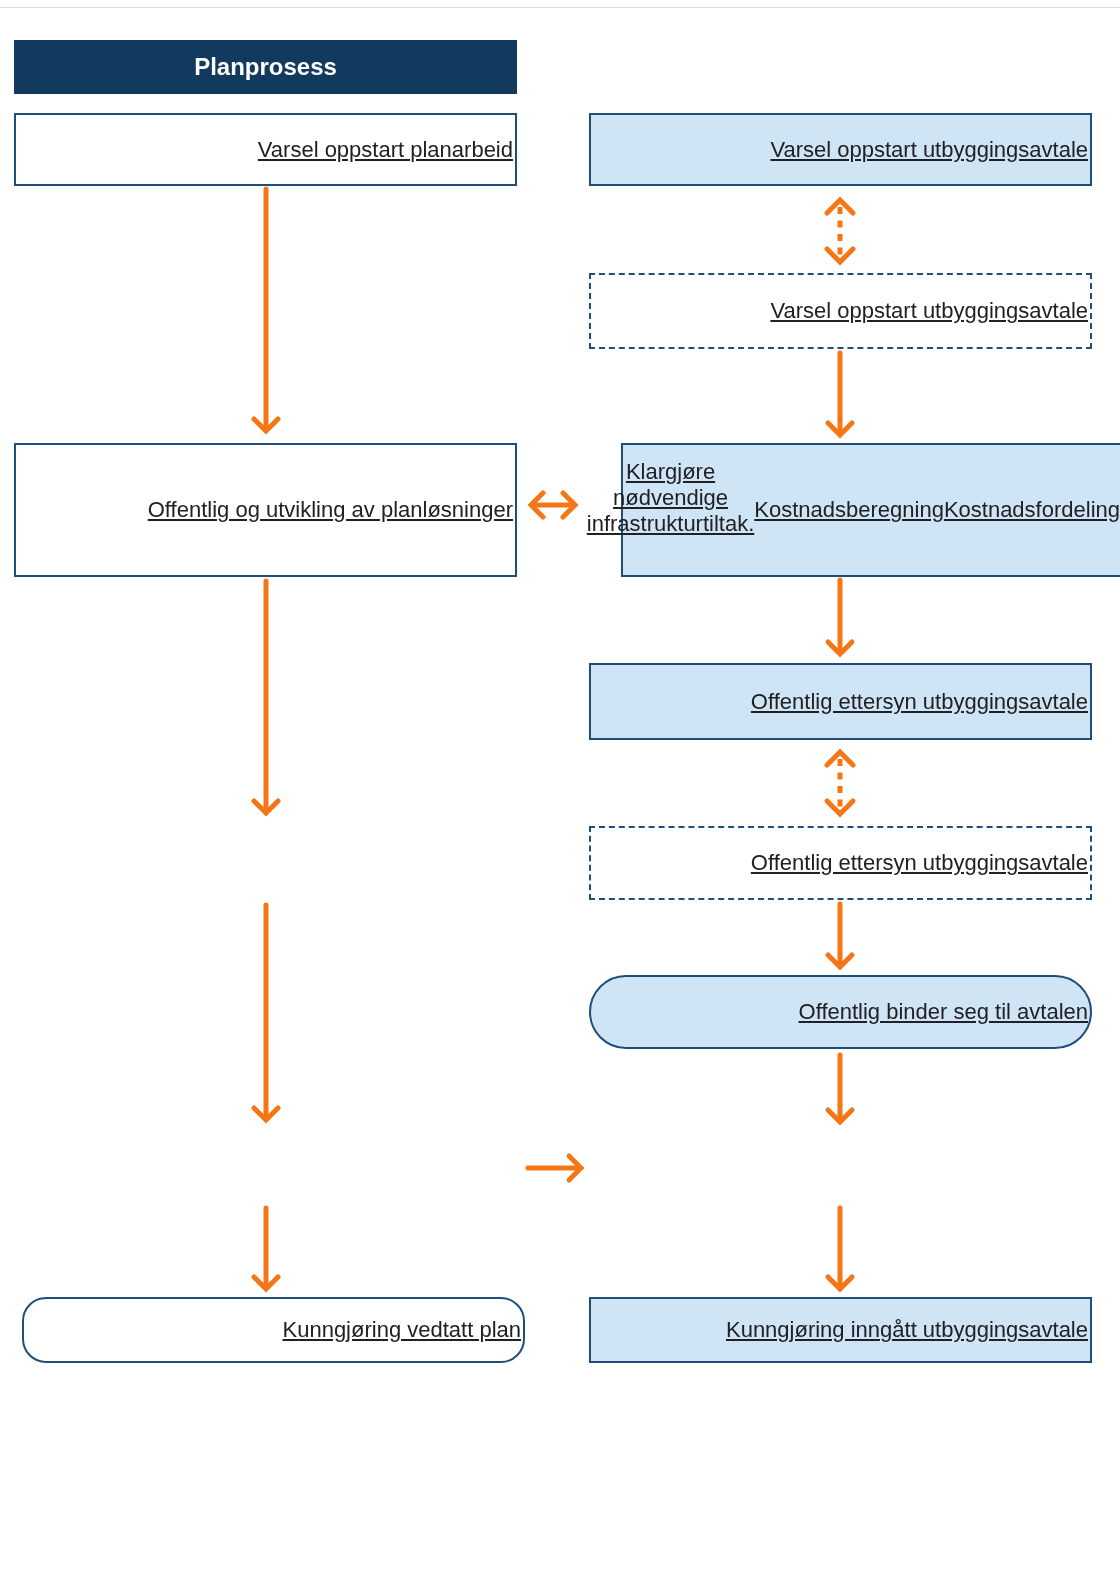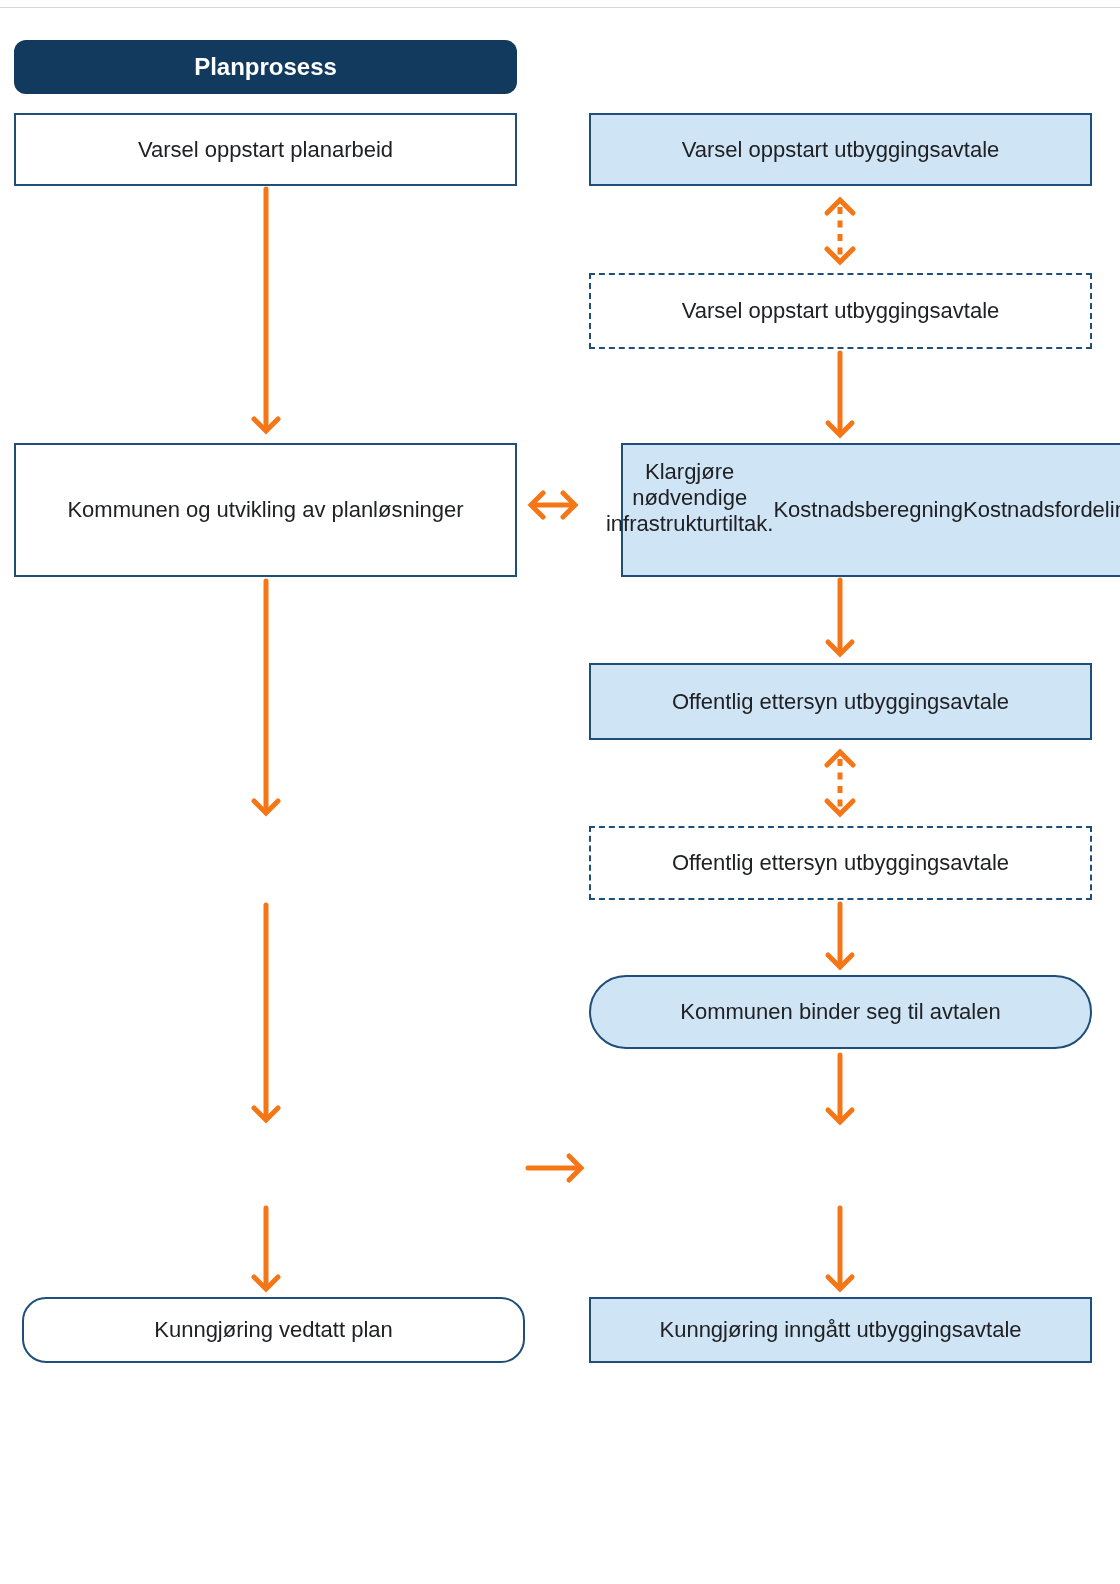--- a/index.html
+++ b/index.html
@@ -14,26 +14,26 @@
   html,body{margin:0;padding:0;background:#fff;}
   .canvas{
     position:relative;width:1120px;height:1584px;background:var(--white);
     font-family:"Liberation Sans", sans-serif;color:var(--text);
     overflow:hidden;
   }
   .topline{position:absolute;left:0;top:7px;width:1120px;height:1px;background:var(--hairline);}
   .hdr{
     position:absolute;background:var(--navy);color:#fff;
     display:flex;align-items:center;justify-content:center;
-    font-size:24px;font-weight:bold;box-sizing:border-box;border-radius:12px;
+    font-size:24px;font-weight:bold;box-sizing:border-box;
   }
   .box{
     position:absolute;box-sizing:border-box;border:2px solid var(--border);
-    display:flex;align-items:center;justify-content:center;
-    font-size:22px;text-align:center;line-height:26px;padding:4px 10px;
+    display:flex;align-items:center;justify-content:flex-end;
+    font-size:22px;text-align:center;line-height:26px;padding:4px 2px;text-decoration:underline;
   }
   .white{background:var(--white);}
   .blue{background:var(--lightblue);}
   .dashedbox{border:2px dashed var(--border);background:var(--white);}
   .pill{border-radius:37px;}
   .multi{flex-direction:row;margin-left:32px;}
   .multi .gap{margin-bottom:24px;}
   svg.arrow{position:absolute;overflow:visible;}
   svg.arrow line, svg.arrow polyline{
     stroke:var(--orange);stroke-width:5;fill:none;
@@ -50,21 +50,21 @@
 
   <div class="hdr" style="left:14px;top:40px;width:503px;height:54px;">
     <span>Planprosess</span>
   </div>
 
   <div class="box white" style="left:14px;top:113px;width:503px;height:73px;">
     <span>Varsel oppstart planarbeid</span>
   </div>
 
   <div class="box white" style="left:14px;top:443px;width:503px;height:134px;">
-    <span>Kommunen og utvikling av planløsninger</span>
+    <span>Offentlig og utvikling av planløsninger</span>
   </div>
 
 
 
   <div class="box white" style="left:22px;top:1297px;width:503px;height:66px;border-radius:24px;">
     <span>Kunngjøring vedtatt plan</span>
   </div>
 
   <div class="box blue" style="left:589px;top:113px;width:503px;height:73px;">
     <span>Varsel oppstart utbyggingsavtale</span>
@@ -82,21 +82,21 @@
 
   <div class="box blue" style="left:589px;top:663px;width:503px;height:77px;">
     <span>Offentlig ettersyn utbyggingsavtale</span>
   </div>
 
   <div class="box dashedbox" style="left:589px;top:826px;width:503px;height:74px;">
     <span>Offentlig ettersyn utbyggingsavtale</span>
   </div>
 
   <div class="box blue pill" style="left:589px;top:975px;width:503px;height:74px;">
-    <span>Kommunen binder seg til avtalen</span>
+    <span>Offentlig binder seg til avtalen</span>
   </div>
 
 
   <div class="box blue" style="left:589px;top:1297px;width:503px;height:66px;">
     <span>Kunngjøring inngått utbyggingsavtale</span>
   </div>
 
   <svg class="arrow" style="left:248px;top:189px;" width="36" height="245" viewBox="0 0 36 245">
     <line x1="18" y1="0" x2="18" y2="240"></line>
       <polyline points="6,230 18,242 30,230"></polyline>

